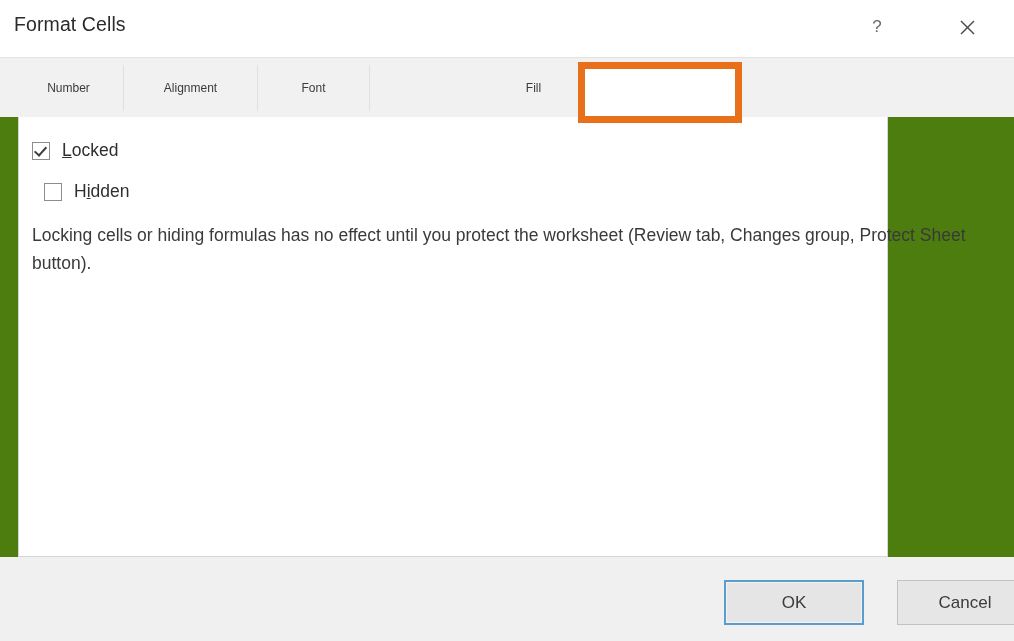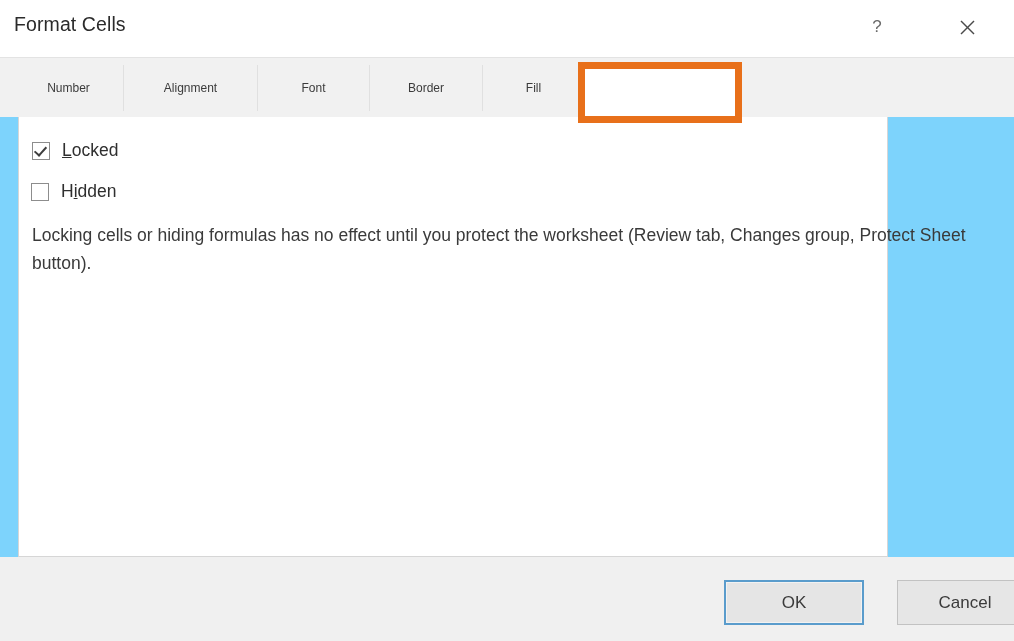--- a/index.html
+++ b/index.html
@@ -11,21 +11,21 @@
     height: 641px;
     background: #ffffff;
     font-family: "Liberation Sans", sans-serif;
     overflow: hidden;
   }
 
   #dialog {
     position: relative;
     width: 1014px;
     height: 641px;
-    background: #7dd3fc;
+    background: #4d7c0f;
     box-sizing: border-box;
   }
 
   
   #titlebar {
     position: absolute;
     left: 0; top: 0;
     width: 1014px;
     height: 57px;
     background: #ffffff;
@@ -112,21 +112,21 @@
     z-index: 1;
   }
 
   .checkrow {
     position: absolute;
     display: flex;
     align-items: center;
     cursor: default;
   }
   #row-locked { left: 13px; top: 23px; }
-  #row-hidden { left: 12px; top: 64px; }
+  #row-hidden { left: 25px; top: 64px; }
 
   .checkbox {
     width: 18px;
     height: 18px;
     border: 1px solid #8d8d8d;
     background: #ffffff;
     box-sizing: border-box;
     position: relative;
     flex: 0 0 auto;
   }
@@ -213,21 +213,20 @@
         <line x1="2" y1="2" x2="15" y2="15" stroke="#4a4a4a" stroke-width="1.4"></line>
         <line x1="15" y1="2" x2="2" y2="15" stroke="#4a4a4a" stroke-width="1.4"></line>
       </svg>
     </div>
   </div>
 
   <div id="tabstrip">
     <div class="tab sep" style="left:14px;width:110px;">Number</div>
     <div class="tab sep" style="left:124px;width:134px;">Alignment</div>
     <div class="tab sep" style="left:258px;width:112px;">Font</div>
-    <div class="tab sep" style="left:370px;width:113px;">Border</div>
     <div class="tab sep" style="left:483px;width:102px;">Fill</div>
     <div class="tab active" style="left:585px;width:150px;top:7px;height:46px;">Protection</div>
   </div>
 
   <div id="annotation-box"></div>
 
   <div id="content-panel">
 
     <div class="checkrow" id="row-locked">
       <span class="checkbox checked"></span>

